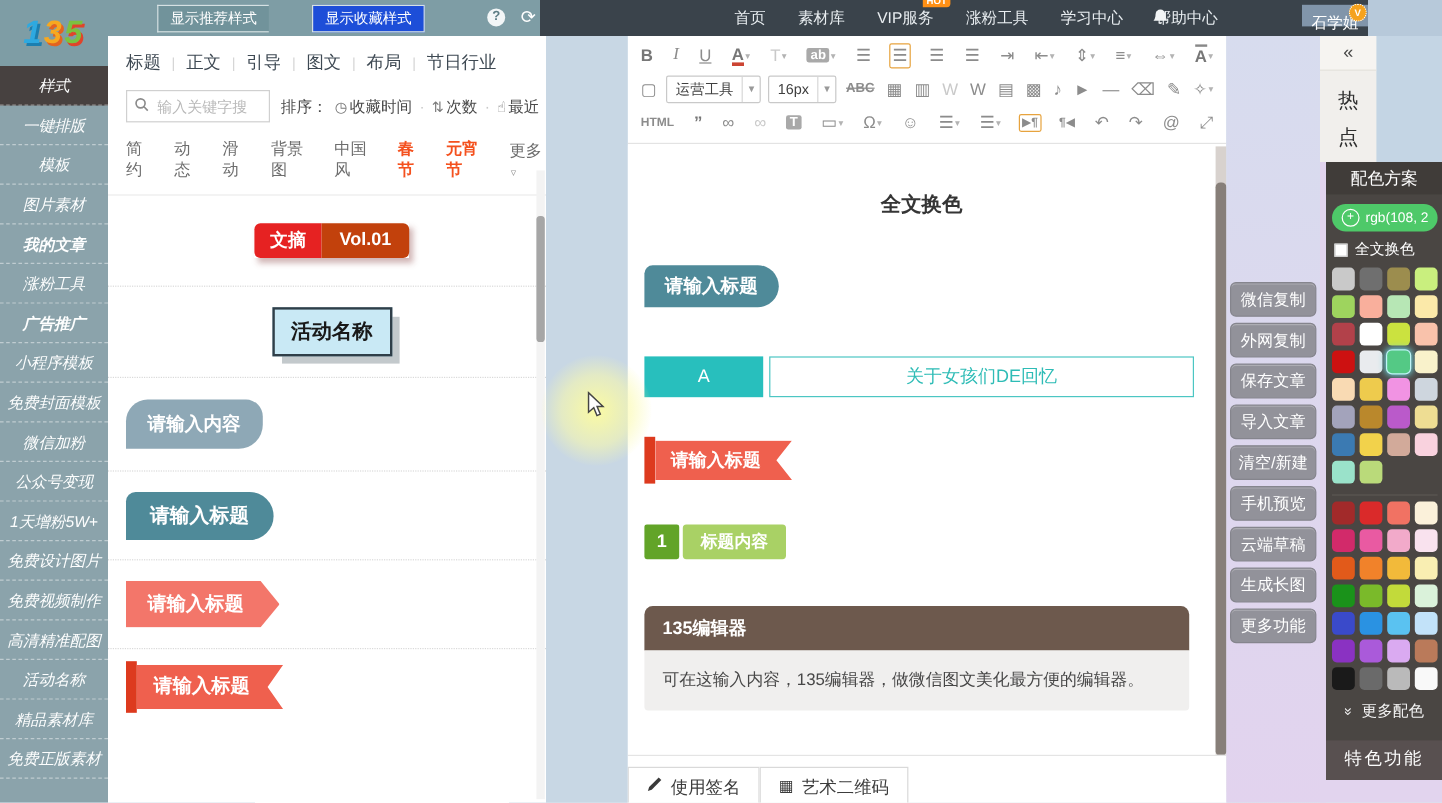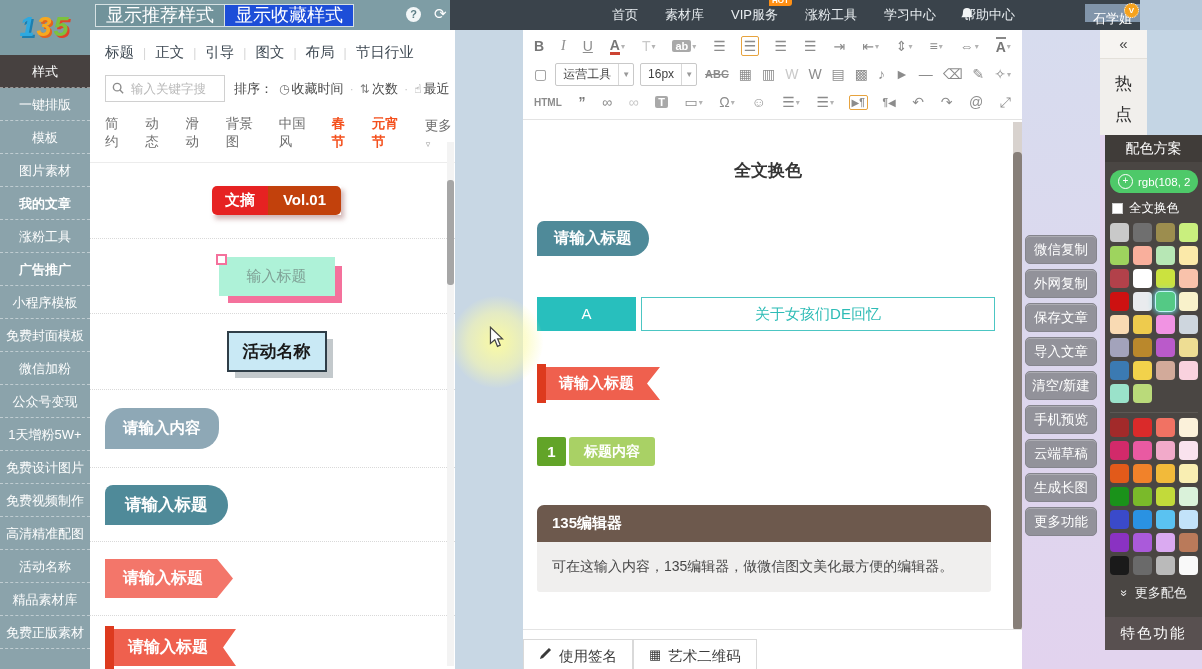--- a/index.html
+++ b/index.html
@@ -4,21 +4,21 @@
 <style>
   html,body{margin:0;padding:0;}
   .app{position:relative;width:1202px;height:669px;overflow:hidden;
        background:#c8d7e4;font-family:"Liberation Sans","DejaVu Sans",sans-serif;
        -webkit-font-smoothing:antialiased;}
   
   .topbar{position:absolute;left:0;top:0;width:1202px;height:30px;background:#7e9da5;z-index:6;}
   .tb-dark{position:absolute;left:450px;top:0;width:690px;height:30px;background:#3a434b;}
   .tb-corner{position:absolute;left:1140px;top:0;width:62px;height:30px;background:#b7c9da;}
   .tb-btns{position:absolute;left:95px;top:4px;display:flex;}
-  .tb-btn{font-size:18px;color:#fff;padding:3px 10px;border:1px solid #d6e1e3;line-height:15px;}
+  .tb-btn{font-size:12px;color:#fff;padding:3px 10px;border:1px solid #d6e1e3;line-height:15px;margin-left:36px;}
   .tb-btn.rec{background:#71939b;border-right:none;}
   .tb-btn.fav{background:#1d4ed8;}
   .tb-help{position:absolute;left:406px;top:7px;width:15px;height:15px;border-radius:50%;
            background:#f2f6f7;color:#5c7d85;font-weight:bold;font-size:11px;text-align:center;line-height:15px;}
   .tb-refresh{position:absolute;left:434px;top:5px;color:#fff;font-size:15px;}
   .topbar-nav{position:absolute;left:612px;top:0;height:30px;display:flex;align-items:center;gap:27px;}
   .nav-item{position:relative;color:#e9eef1;font-size:13px;white-space:nowrap;}
   .hot-badge{position:absolute;top:-11px;right:-14px;background:#ff9015;color:#fff;font-size:8px;
              font-weight:bold;padding:1px 3px;border-radius:3px 3px 3px 0;}
   .tb-bell{position:absolute;left:960px;top:7px;}
@@ -30,21 +30,21 @@
   
   .logo-box{position:absolute;left:0;top:0;width:90px;height:55px;background:#7e9da5;z-index:7;
             display:flex;align-items:center;justify-content:center;font-weight:bold;font-style:italic;
             font-size:27px;letter-spacing:2px;}
   .logo-box .c1{color:#2ea9e0;text-shadow:2px 2px 0 #1c7fb0;}
   .logo-box .c2{color:#f7a81f;text-shadow:2px 2px 0 #e4631f;}
   .logo-box .c3{color:#7cc13f;text-shadow:2px 2px 0 #e0442a;}
   
   .sidebar{position:absolute;left:0;top:55px;width:90px;height:614px;background:#8ba3ab;z-index:5;}
   .side-item{height:33px;line-height:33px;text-align:center;color:#fdfefe;font-size:13px;
-             border-bottom:1px dashed rgba(255,255,255,.45);box-sizing:border-box;}
+             border-bottom:1px dashed rgba(255,255,255,.45);box-sizing:border-box;font-style:italic;}
   .side-item.active{background:#474140;}
   .side-item.bold{font-weight:bold;}
   
   .style-panel{position:absolute;left:90px;top:30px;width:365px;height:639px;background:#fff;z-index:4;}
   .sp-tabs{padding:13px 0 0 15px;display:flex;align-items:baseline;font-size:14.5px;color:#3e4953;}
   .sp-tab{white-space:nowrap;}
   .tab-sep{color:#d5d5d5;margin:0 9px;font-size:12px;}
   .sp-search-row{margin-top:13px;padding-left:15px;display:flex;align-items:center;height:27px;}
   .search-box{width:120px;height:27px;border:1px solid #d0d0d0;display:flex;align-items:center;
               gap:5px;padding:0 6px;box-sizing:border-box;}
@@ -284,23 +284,20 @@
         <span class="filter">更多<span class="f-caret">▿</span></span>
       </div>
     <div class="sp-divider"></div>
 
     <div>
       <div class="sr r1 center">
         <div class="digest">
           <span class="tag">文摘</span>
           <span class="vol">Vol.01</span>
         </div>
-      </div>
-      <div class="sr r2 center">
-        <div class="mint">输入标题</div>
       </div>
       <div class="sr r3 center">
         <div class="activity">活动名称</div>
       </div>
       <div class="sr r4 left">
         <div class="bubble">请输入内容</div>
       </div>
       <div class="sr r5 left">
         <div class="tealb">请输入标题</div>
       </div>

